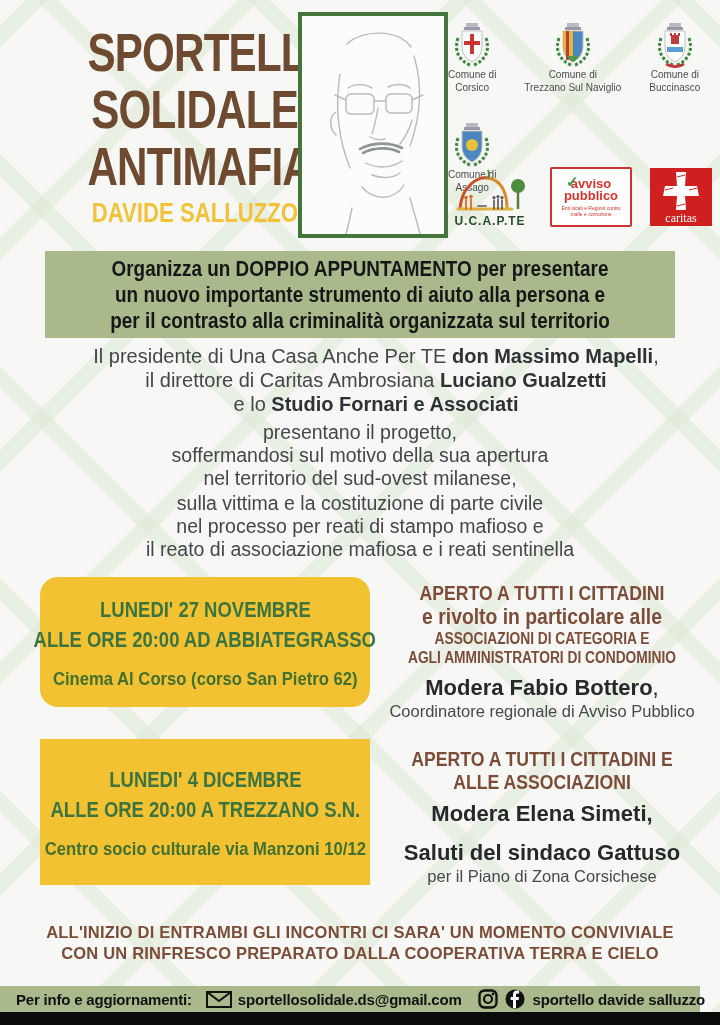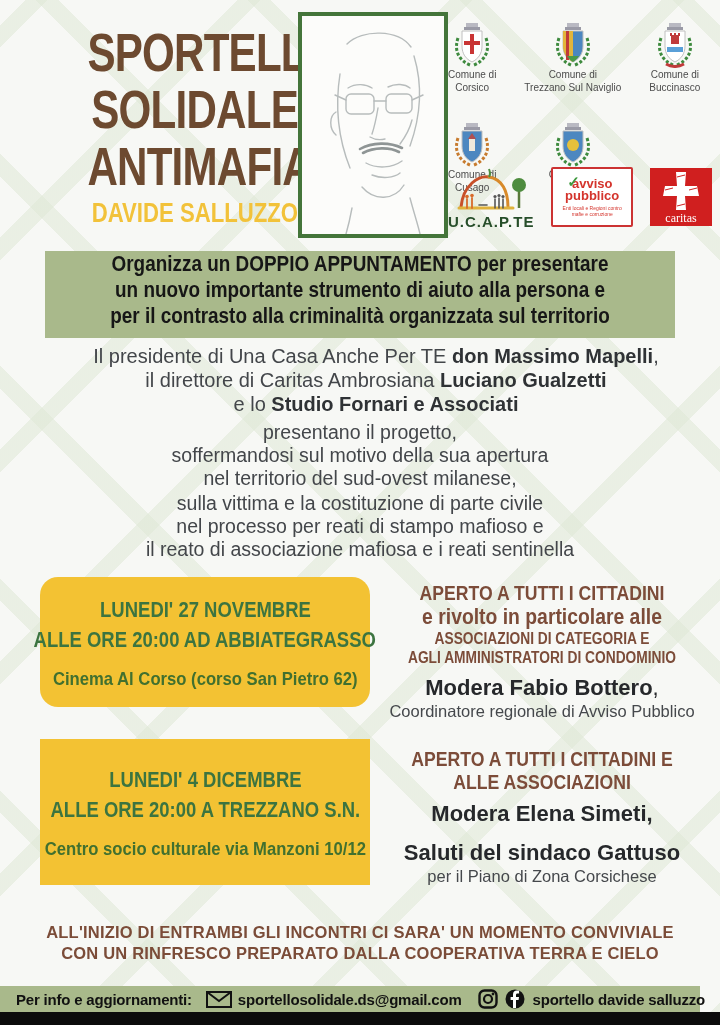--- a/index.html
+++ b/index.html
@@ -16,38 +16,38 @@
   .tline{font-weight:700;font-size:54px;line-height:57px;letter-spacing:-1px;
          transform:scaleX(.78);transform-origin:100% 50%;white-space:nowrap;}
   .tsub{font-weight:700;font-size:27px;line-height:32px;color:#f2c23a;
         transform:scaleX(.82);transform-origin:100% 50%;white-space:nowrap;margin-top:2px;}
   
   #portrait{left:298px;top:12px;width:150px;height:226px;background:#fcfcfa;
             border:4px solid #44753a;box-sizing:border-box;}
   #portrait svg{width:100%;height:100%;}
   
   #comuni-grid{left:448px;top:22px;width:264px;display:grid;
-               grid-template-columns:repeat(4,1fr);row-gap:8px;column-gap:2px;gap:28px;}
+               grid-template-columns:repeat(5,1fr);row-gap:8px;column-gap:2px;gap:28px;}
   .crest-cell{display:flex;flex-direction:column;align-items:center;}
   .crest-label{font-size:10px;line-height:13px;color:#4c4c4c;text-align:center;white-space:nowrap;}
   #orgs-row{left:448px;top:158px;width:264px;height:78px;display:flex;
             align-items:center;justify-content:space-between;}
   .org{display:flex;flex-direction:column;align-items:center;}
-  #ucapte-label{font-weight:700;font-size:15px;letter-spacing:1px;color:#274e2a;margin-top:-2px;}
+  #ucapte-label{font-weight:700;font-size:12px;letter-spacing:1px;color:#274e2a;margin-top:-2px;}
   #avviso-box{width:78px;height:56px;background:#fff;border:2px solid #cc3333;border-radius:2px;
               display:flex;flex-direction:column;align-items:center;justify-content:center;position:relative;}
   .avviso-line{color:#d4342c;font-weight:700;font-size:13px;line-height:12px;}
   #avviso-check{position:absolute;left:14px;top:4px;color:#3f9a3f;font-size:15px;font-weight:700;}
   #avviso-tagline{color:#d4342c;font-size:5px;line-height:6px;text-align:center;margin-top:3px;width:90%;}
   #caritas-box{width:62px;height:58px;background:#d01f1f;position:relative;
                display:flex;align-items:flex-end;justify-content:center;}
   #caritas-label{color:#ffffff;font-family:"Liberation Serif",serif;font-size:12px;line-height:15px;}
   
   #banner{left:45px;top:251px;width:630px;height:87px;background:#a9b98b;
-          display:flex;flex-direction:column;}
+          display:flex;flex-direction:column;justify-content:center;}
   .bline{color:#161616;font-weight:700;font-size:21.5px;line-height:26px;text-align:center;
          transform:scaleX(.88);transform-origin:center;white-space:nowrap;}
   
   .para{left:0;width:720px;text-align:center;color:#43464a;}
   #intro{top:344px;font-size:20px;line-height:24px;padding-left:16px;}
   #intro b{color:#2f3235;}
   #project-1{top:421px;font-size:19.5px;line-height:23px;}
   #project-2{top:492px;font-size:19.5px;line-height:23px;}
   
   .event-box{left:40px;width:330px;background:#f3c233;display:flex;flex-direction:column;

